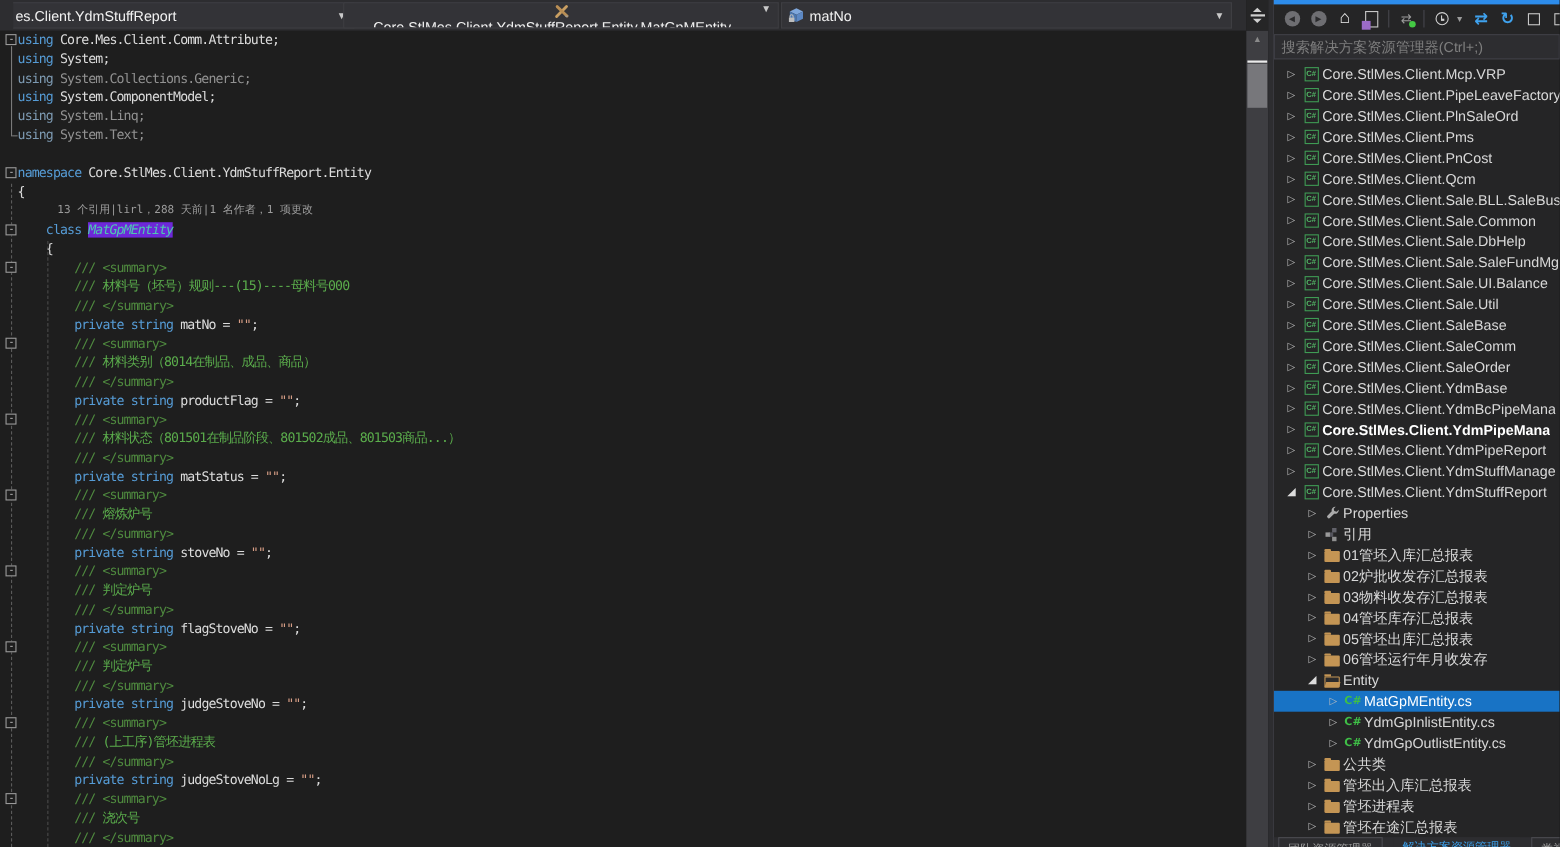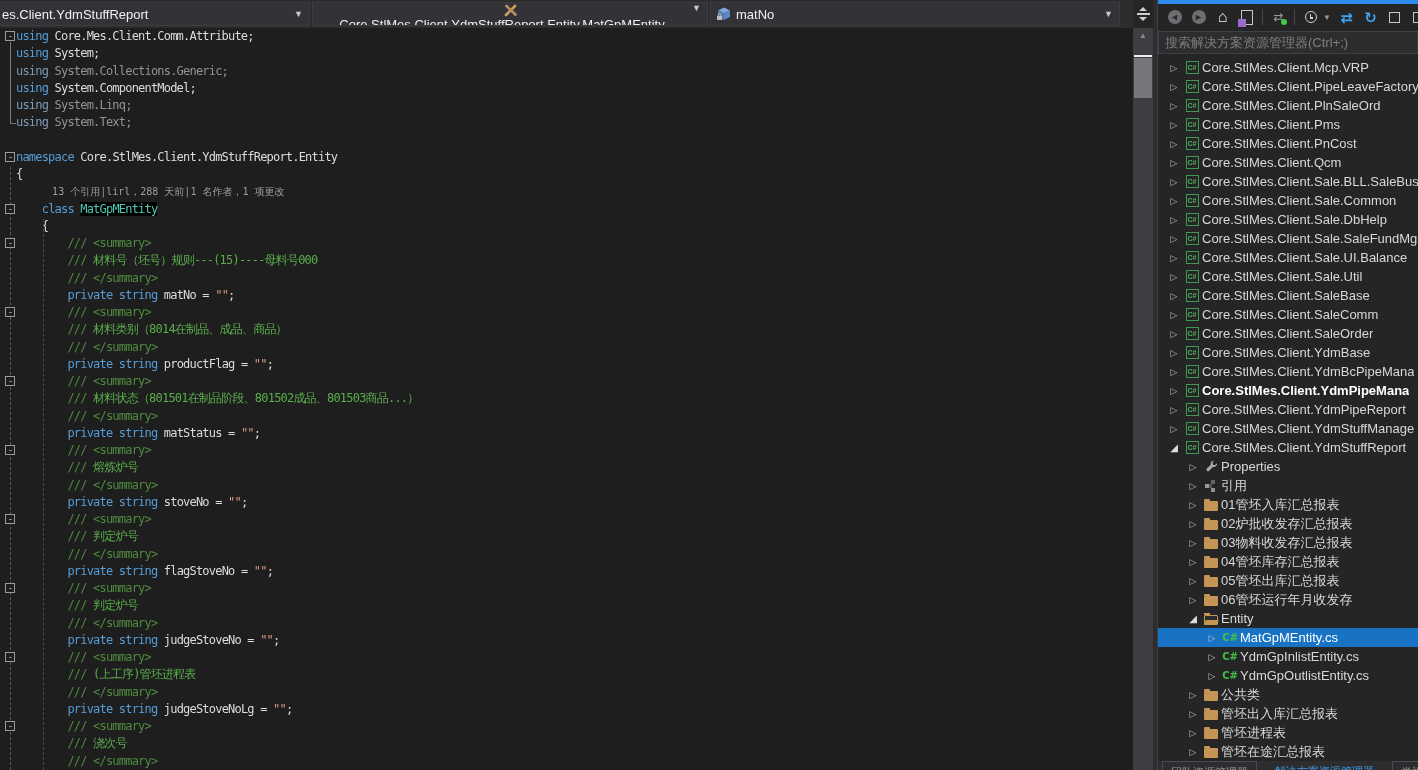--- a/index.html
+++ b/index.html
@@ -4,21 +4,21 @@
 <style>
   html,body{margin:0;padding:0;background:#1E1E1E;}
   #screen{position:relative;width:1418px;height:770px;overflow:hidden;background:#1E1E1E;
           font-family:"Liberation Sans","DejaVu Sans",sans-serif;-webkit-font-smoothing:antialiased;}
 
   
   #navbar{position:absolute;left:0;top:0;width:1133px;height:28px;background:#2D2D30;display:flex;}
   .navdd{position:relative;height:24px;margin-top:2px;background:#333337;border:1px solid #3E3E42;
          display:flex;align-items:center;color:#F1F1F1;font-size:13px;overflow:hidden;box-sizing:border-box;}
   .navdd .ddarrow{position:absolute;right:6px;color:#C9C9C9;font-size:9px;}
-  #dd-project{left:0;width:310px;border-left:none;}
+  #dd-project{left:12px;width:310px;border-left:none;}
   #dd-project .txt{padding-left:2px;white-space:nowrap;}
   #dd-type{width:396px;margin-left:2px;flex-direction:column;}
   #dd-member{width:410px;margin-left:2px;}
   .navicon{margin:0 5px 0 6px;flex:0 0 auto;display:inline-flex;}
   .navtxt{white-space:nowrap;overflow:hidden;padding-right:16px;}
 
   
   #split-handle{position:absolute;left:1133px;top:0;width:20px;height:28px;background:#252526;
                 display:flex;flex-direction:column;align-items:center;justify-content:center;cursor:row-resize;}
   #split-handle .t-up{width:0;height:0;border-left:4px solid transparent;border-right:4px solid transparent;border-bottom:4px solid #CFCFCF;}
@@ -33,21 +33,21 @@
   .fold-box{position:absolute;left:5px;top:3px;width:10px;height:10px;box-sizing:border-box;border:1px solid #9A9A9A;
             background:#1E1E1E;color:#C8C8C8;font-size:9px;line-height:8px;text-align:center;cursor:pointer;}
   .code-text{flex:1;}
   .s-kw{color:#569CD6;}
   .s-id{color:#DCDCDC;}
   .s-grayk{color:#7E9BB3;}
   .s-gray{color:#929292;}
   .s-doc{color:#4F8A3F;}
   .s-doct{color:#5BAD4C;}
   .s-str{color:#D69D85;}
-  .s-cls{color:#4EC9B0;background:#000000;}
+  .s-cls{color:#4EC9B0;background:#6d28d9;font-style:italic;}
   .s-lens{color:#9D9D9D;}
   .lens{font-size:10px;letter-spacing:0;}
   .ov{position:absolute;pointer-events:none;}
   #m-using{left:10px;top:14px;height:82px;border-left:1px solid #7A7A7A;}
   #m-using::after{content:'';position:absolute;left:0;bottom:0;width:5px;height:1px;background:#7A7A7A;}
   #m-scope{left:10px;top:139px;bottom:0;border-left:1px dashed #5A5A5A;}
   #g-class{left:43px;top:191px;bottom:0;border-left:1px dashed #4A4A4A;}
 
   
   #vscroll{position:absolute;left:1133px;top:28px;width:20px;height:742px;background:#3E3E42;cursor:default;}

